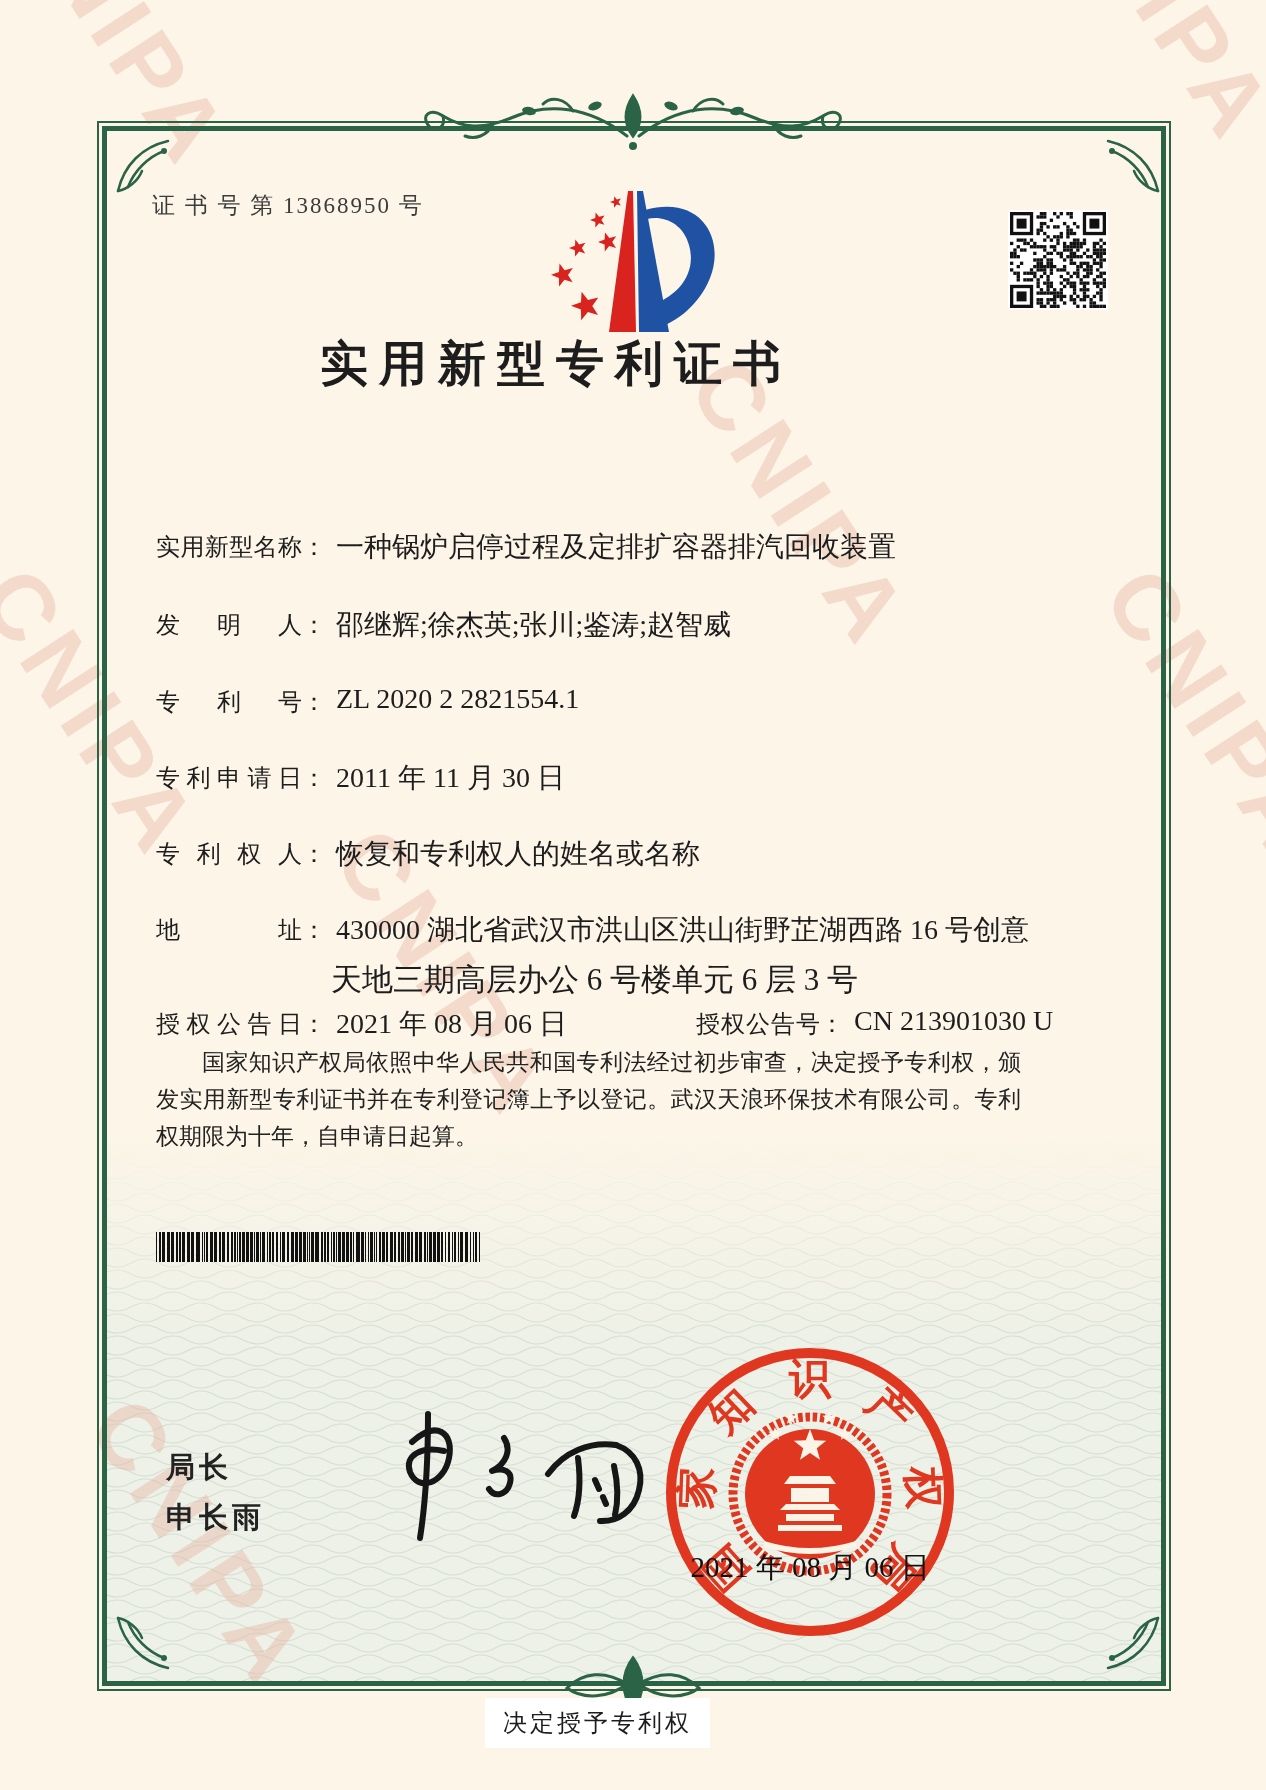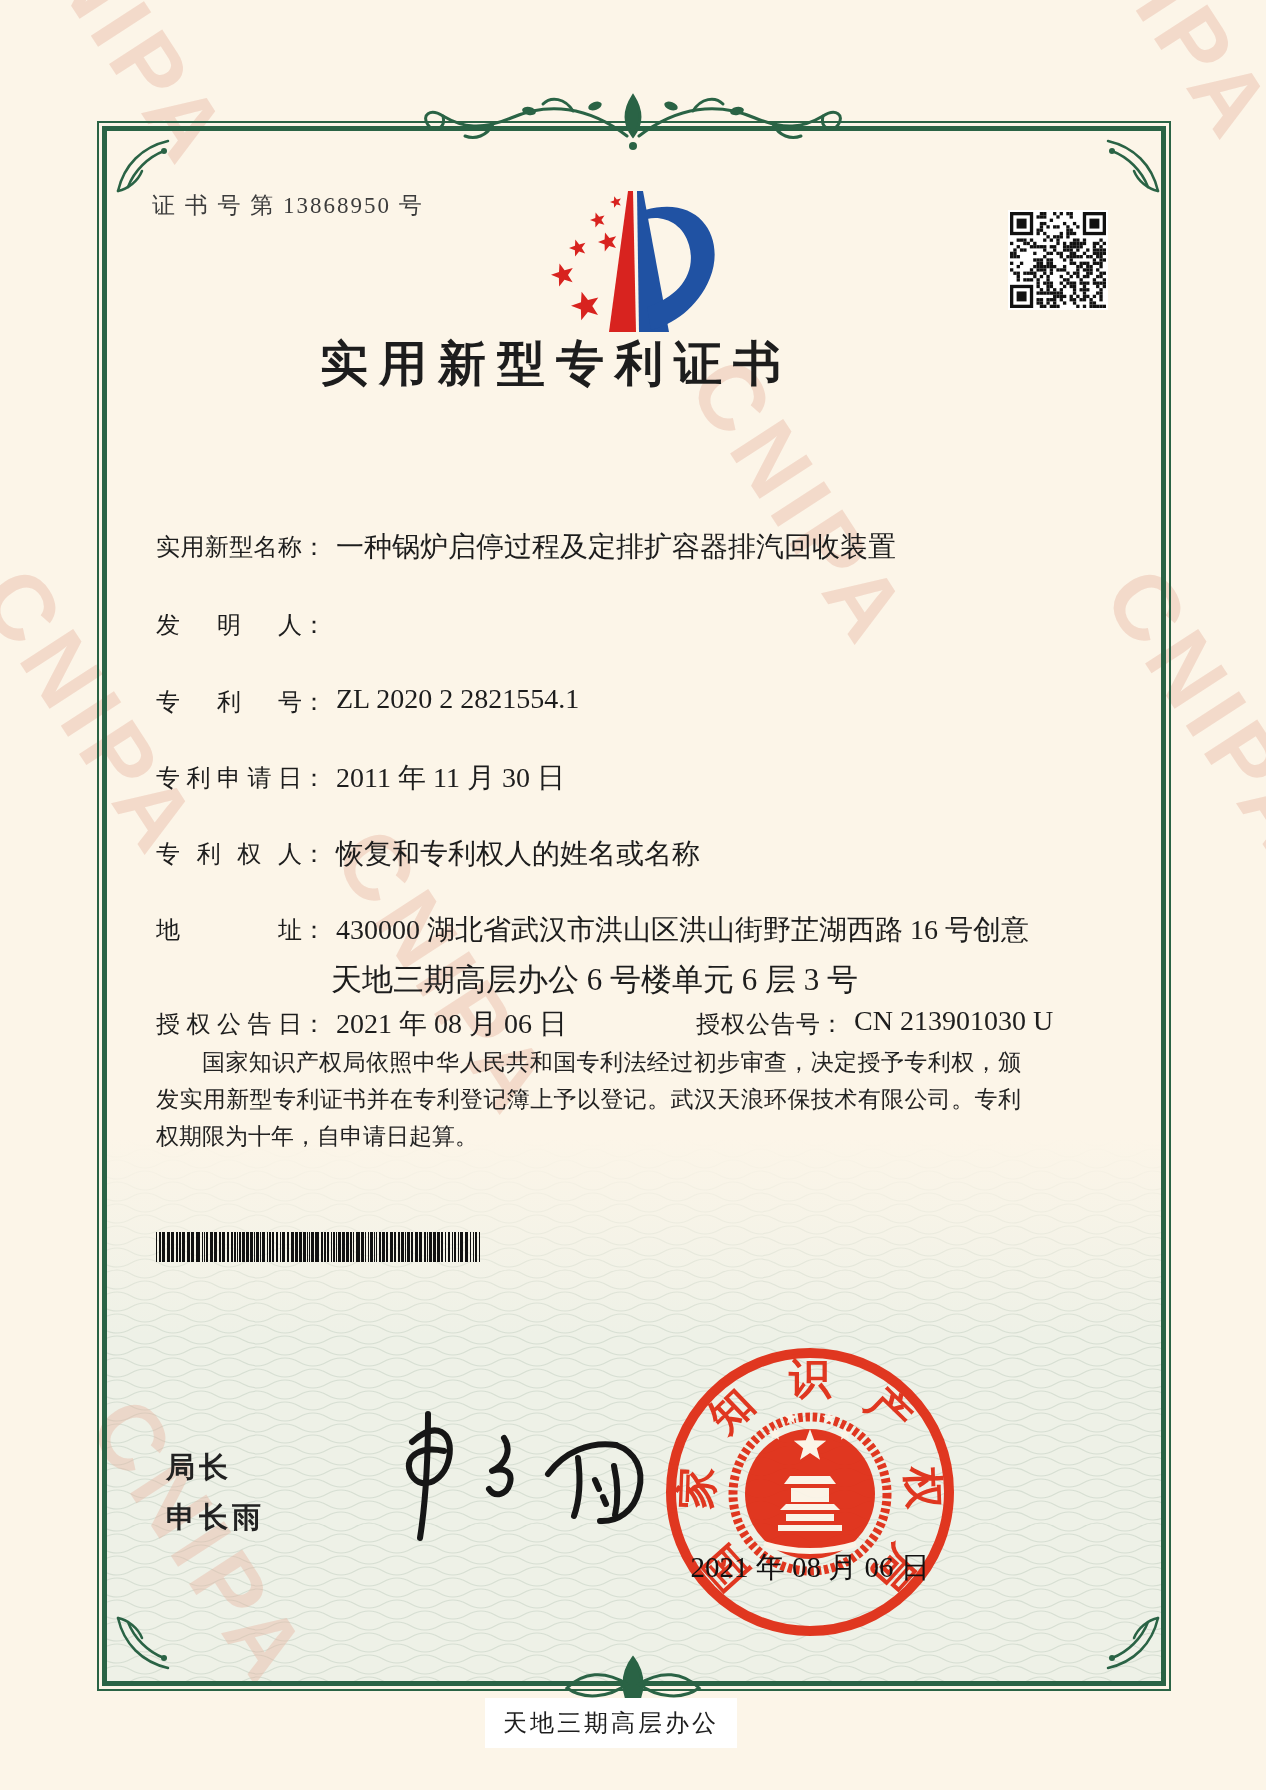--- a/index.html
+++ b/index.html
@@ -538,20 +538,21 @@
 
   <div class="fields">
     <div class="frow" style="top:528px">
       <span class="flabel">实用新型名称</span>
         <span class="fcolon">：</span>
       <span class="fvalue">一种锅炉启停过程及定排扩容器排汽回收装置</span>
     </div>
     <div class="frow" style="top:606px">
       <span class="flabel">发明人</span>
         <span class="fcolon">：</span>
+      <span class="fvalue">邵继辉;徐杰英;张川;鉴涛;赵智威</span>
     </div>
     <div class="frow" style="top:683px">
       <span class="flabel">专利号</span>
         <span class="fcolon">：</span>
       <span class="fvalue">ZL 2020 2 2821554.1</span>
     </div>
     <div class="frow" style="top:759px">
       <span class="flabel">专利申请日</span>
         <span class="fcolon">：</span>
       <span class="fvalue">2011 年 11 月 30 日</span>
@@ -812,15 +813,15 @@
         <rect x="131" y="146" width="38" height="14"></rect>
         <path d="M120,168 L180,168 L174,162 L126,162 Z"></path>
         <rect x="126" y="172" width="48" height="7"></rect>
         <rect x="118" y="183" width="64" height="6"></rect>
       </g>
       <path d="M104,202 Q150,216 196,202" fill="none" stroke="#fcf5e8" stroke-width="6"></path>
     </g>
   </svg>
   <div class="seal-date">2021 年 08 月 06 日</div>
 
-  <div class="cont-note">天地三期高层办公</div>
+  <div class="cont-note">决定授予专利权</div>
 
 </div>
 
 </body></html>

